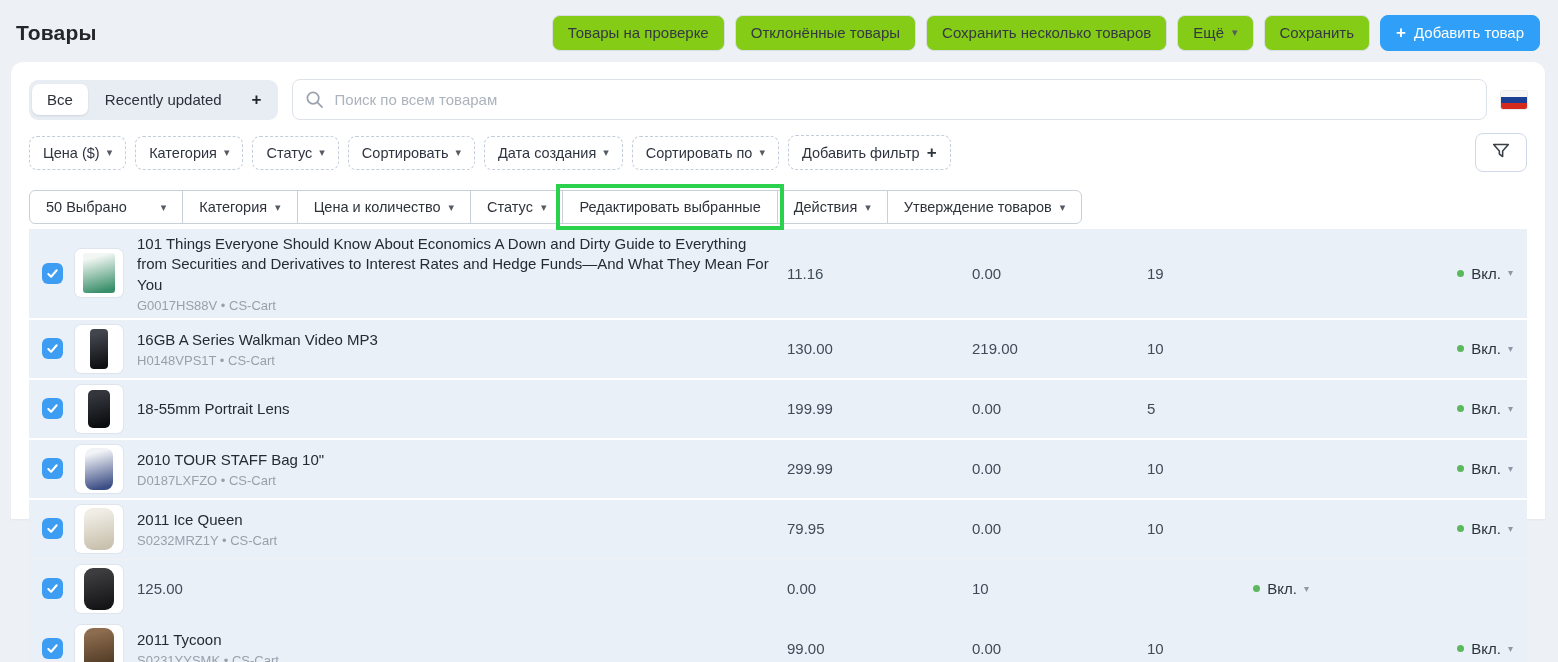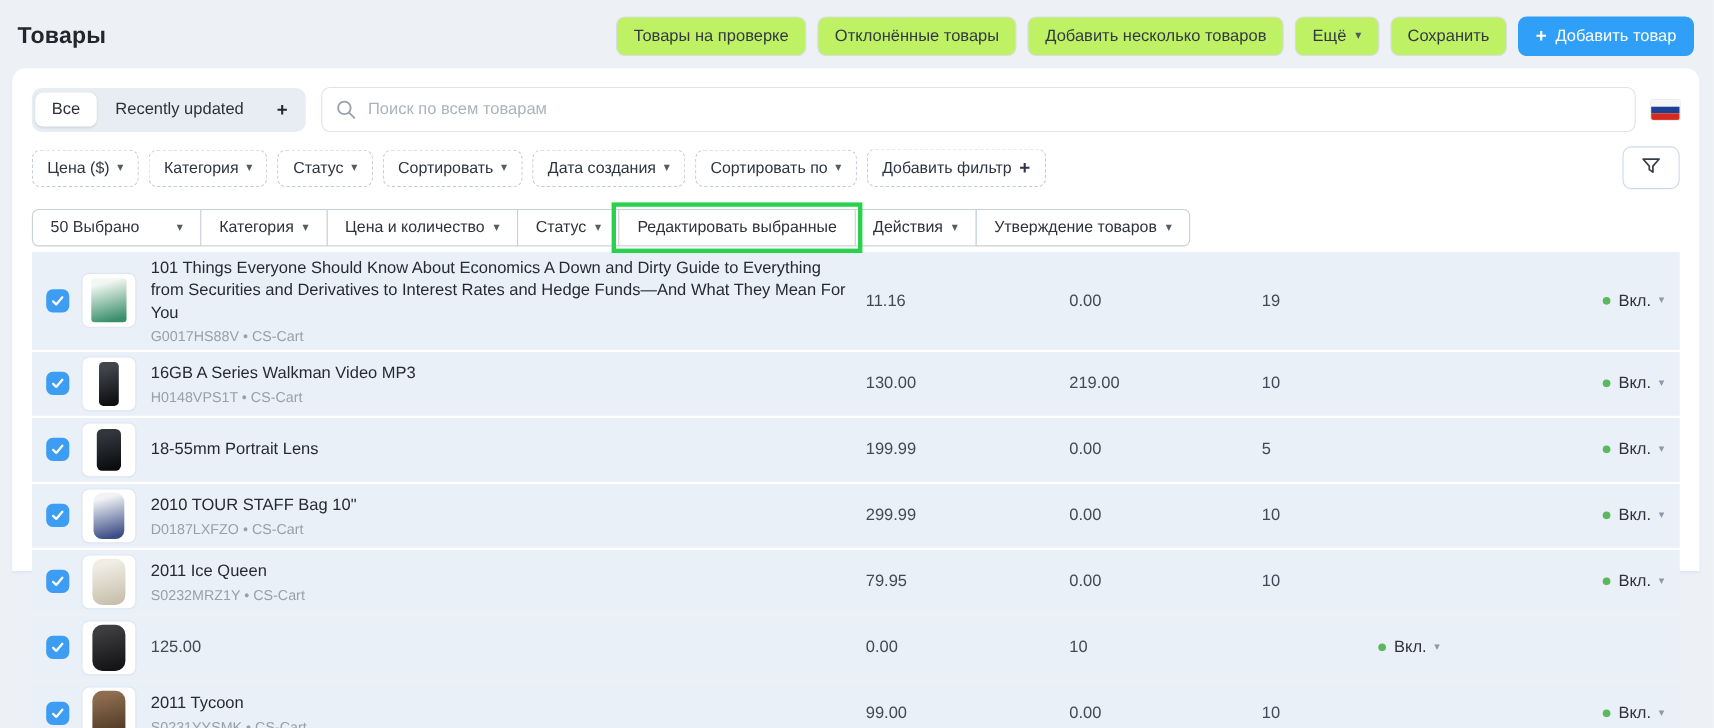--- a/index.html
+++ b/index.html
@@ -24,21 +24,21 @@
   }
   
   .top-bar{
     height:62px;display:flex;align-items:center;
     padding:3px 18px 0 16px;gap:10px;
   }
   .page-title{font-size:21px;font-weight:700;letter-spacing:.2px;}
   .top-actions{margin-left:auto;display:flex;gap:10px;align-items:center;}
   .btn{
     display:inline-flex;align-items:center;gap:8px;
-    background:#bef264;border:1px solid var(--border);border-radius:8px;
+    background:#84cc16;border:1px solid var(--border);border-radius:8px;
     padding:8px 15px;font-size:15px;color:var(--ink-soft);
     cursor:pointer;white-space:nowrap;line-height:1.2;
     font-family:inherit;
   }
   .btn-primary{
     background:var(--primary);border-color:var(--primary);color:#fff;
   }
   .caret{font-size:11px;color:#555b63;line-height:1;}
   .plus-glyph{font-size:17px;font-weight:700;line-height:1;}
   
@@ -150,21 +150,21 @@
 <div class="top-bar">
   <h1 class="page-title">Товары</h1>
   <div class="top-actions">
     <button class="btn">
       <span>Товары на проверке</span>
     </button>
     <button class="btn">
       <span>Отклонённые товары</span>
     </button>
     <button class="btn">
-      <span>Добавить несколько товаров</span>
+      <span>Сохранить несколько товаров</span>
     </button>
     <button class="btn">
       <span>Ещё</span>
       <span class="caret">▾</span>
     </button>
     <button class="btn">
       <span>Сохранить</span>
     </button>
     <button class="btn btn-primary">
       <span class="plus-glyph">+</span>

